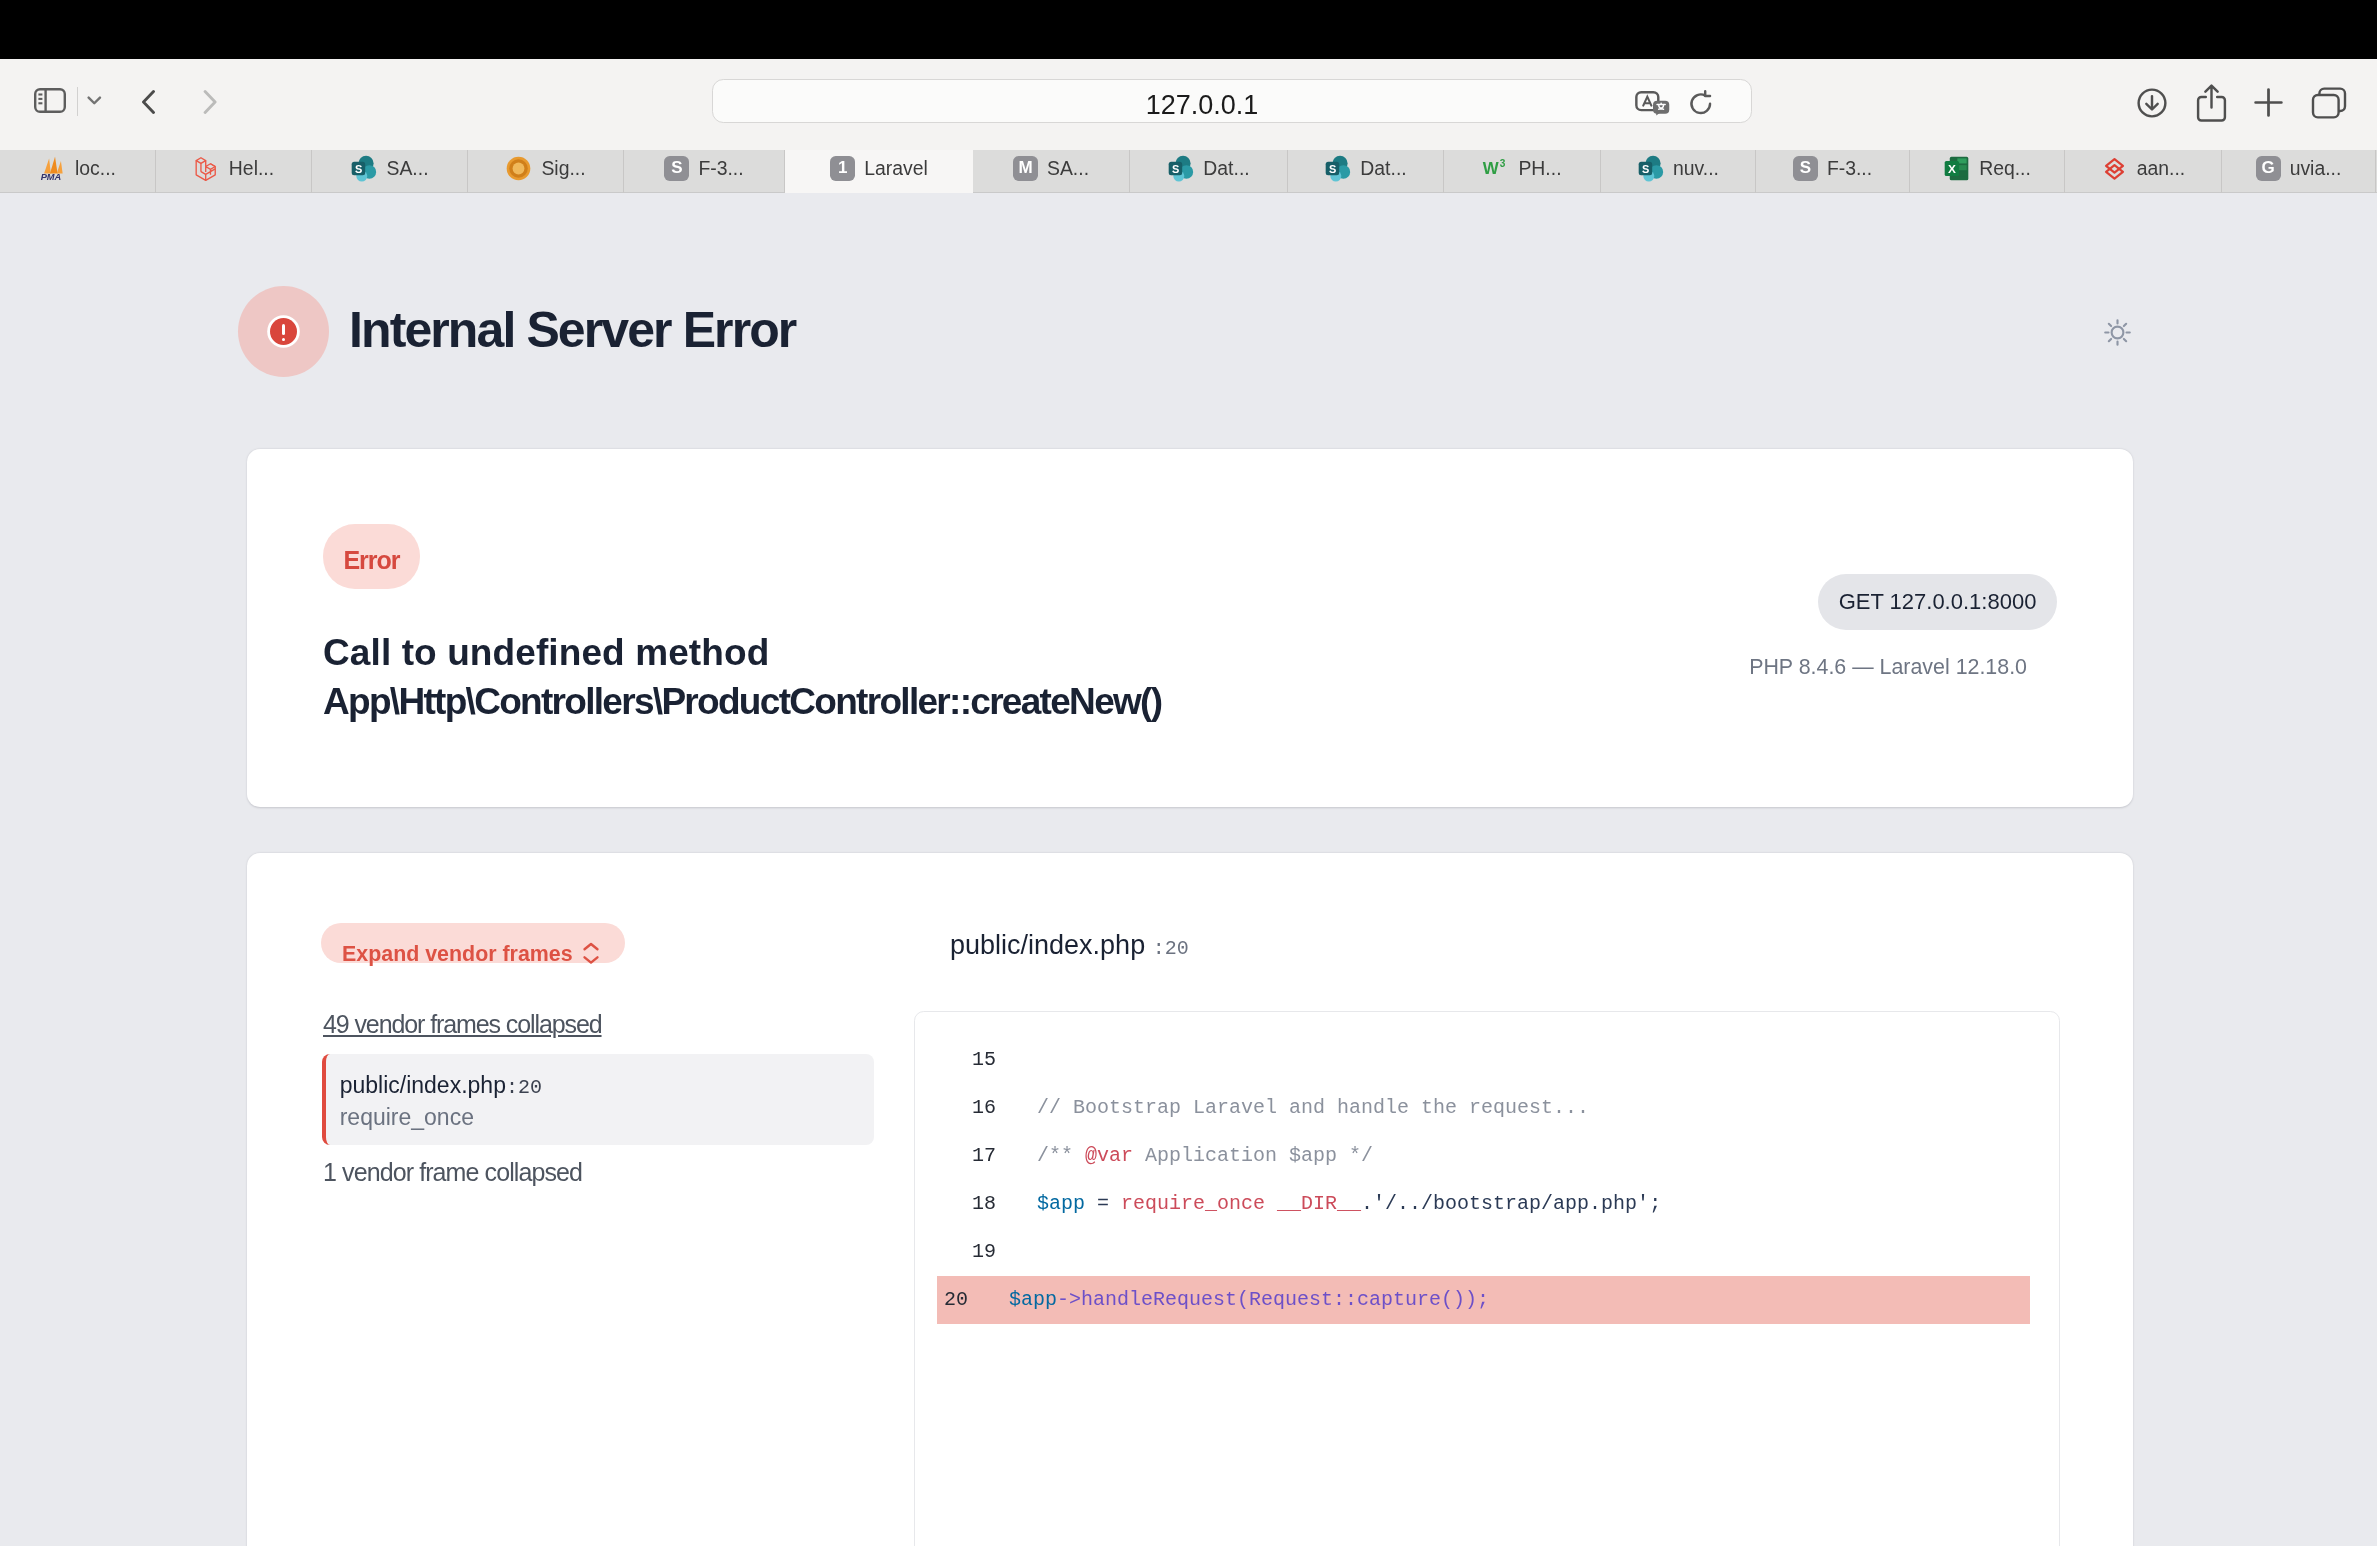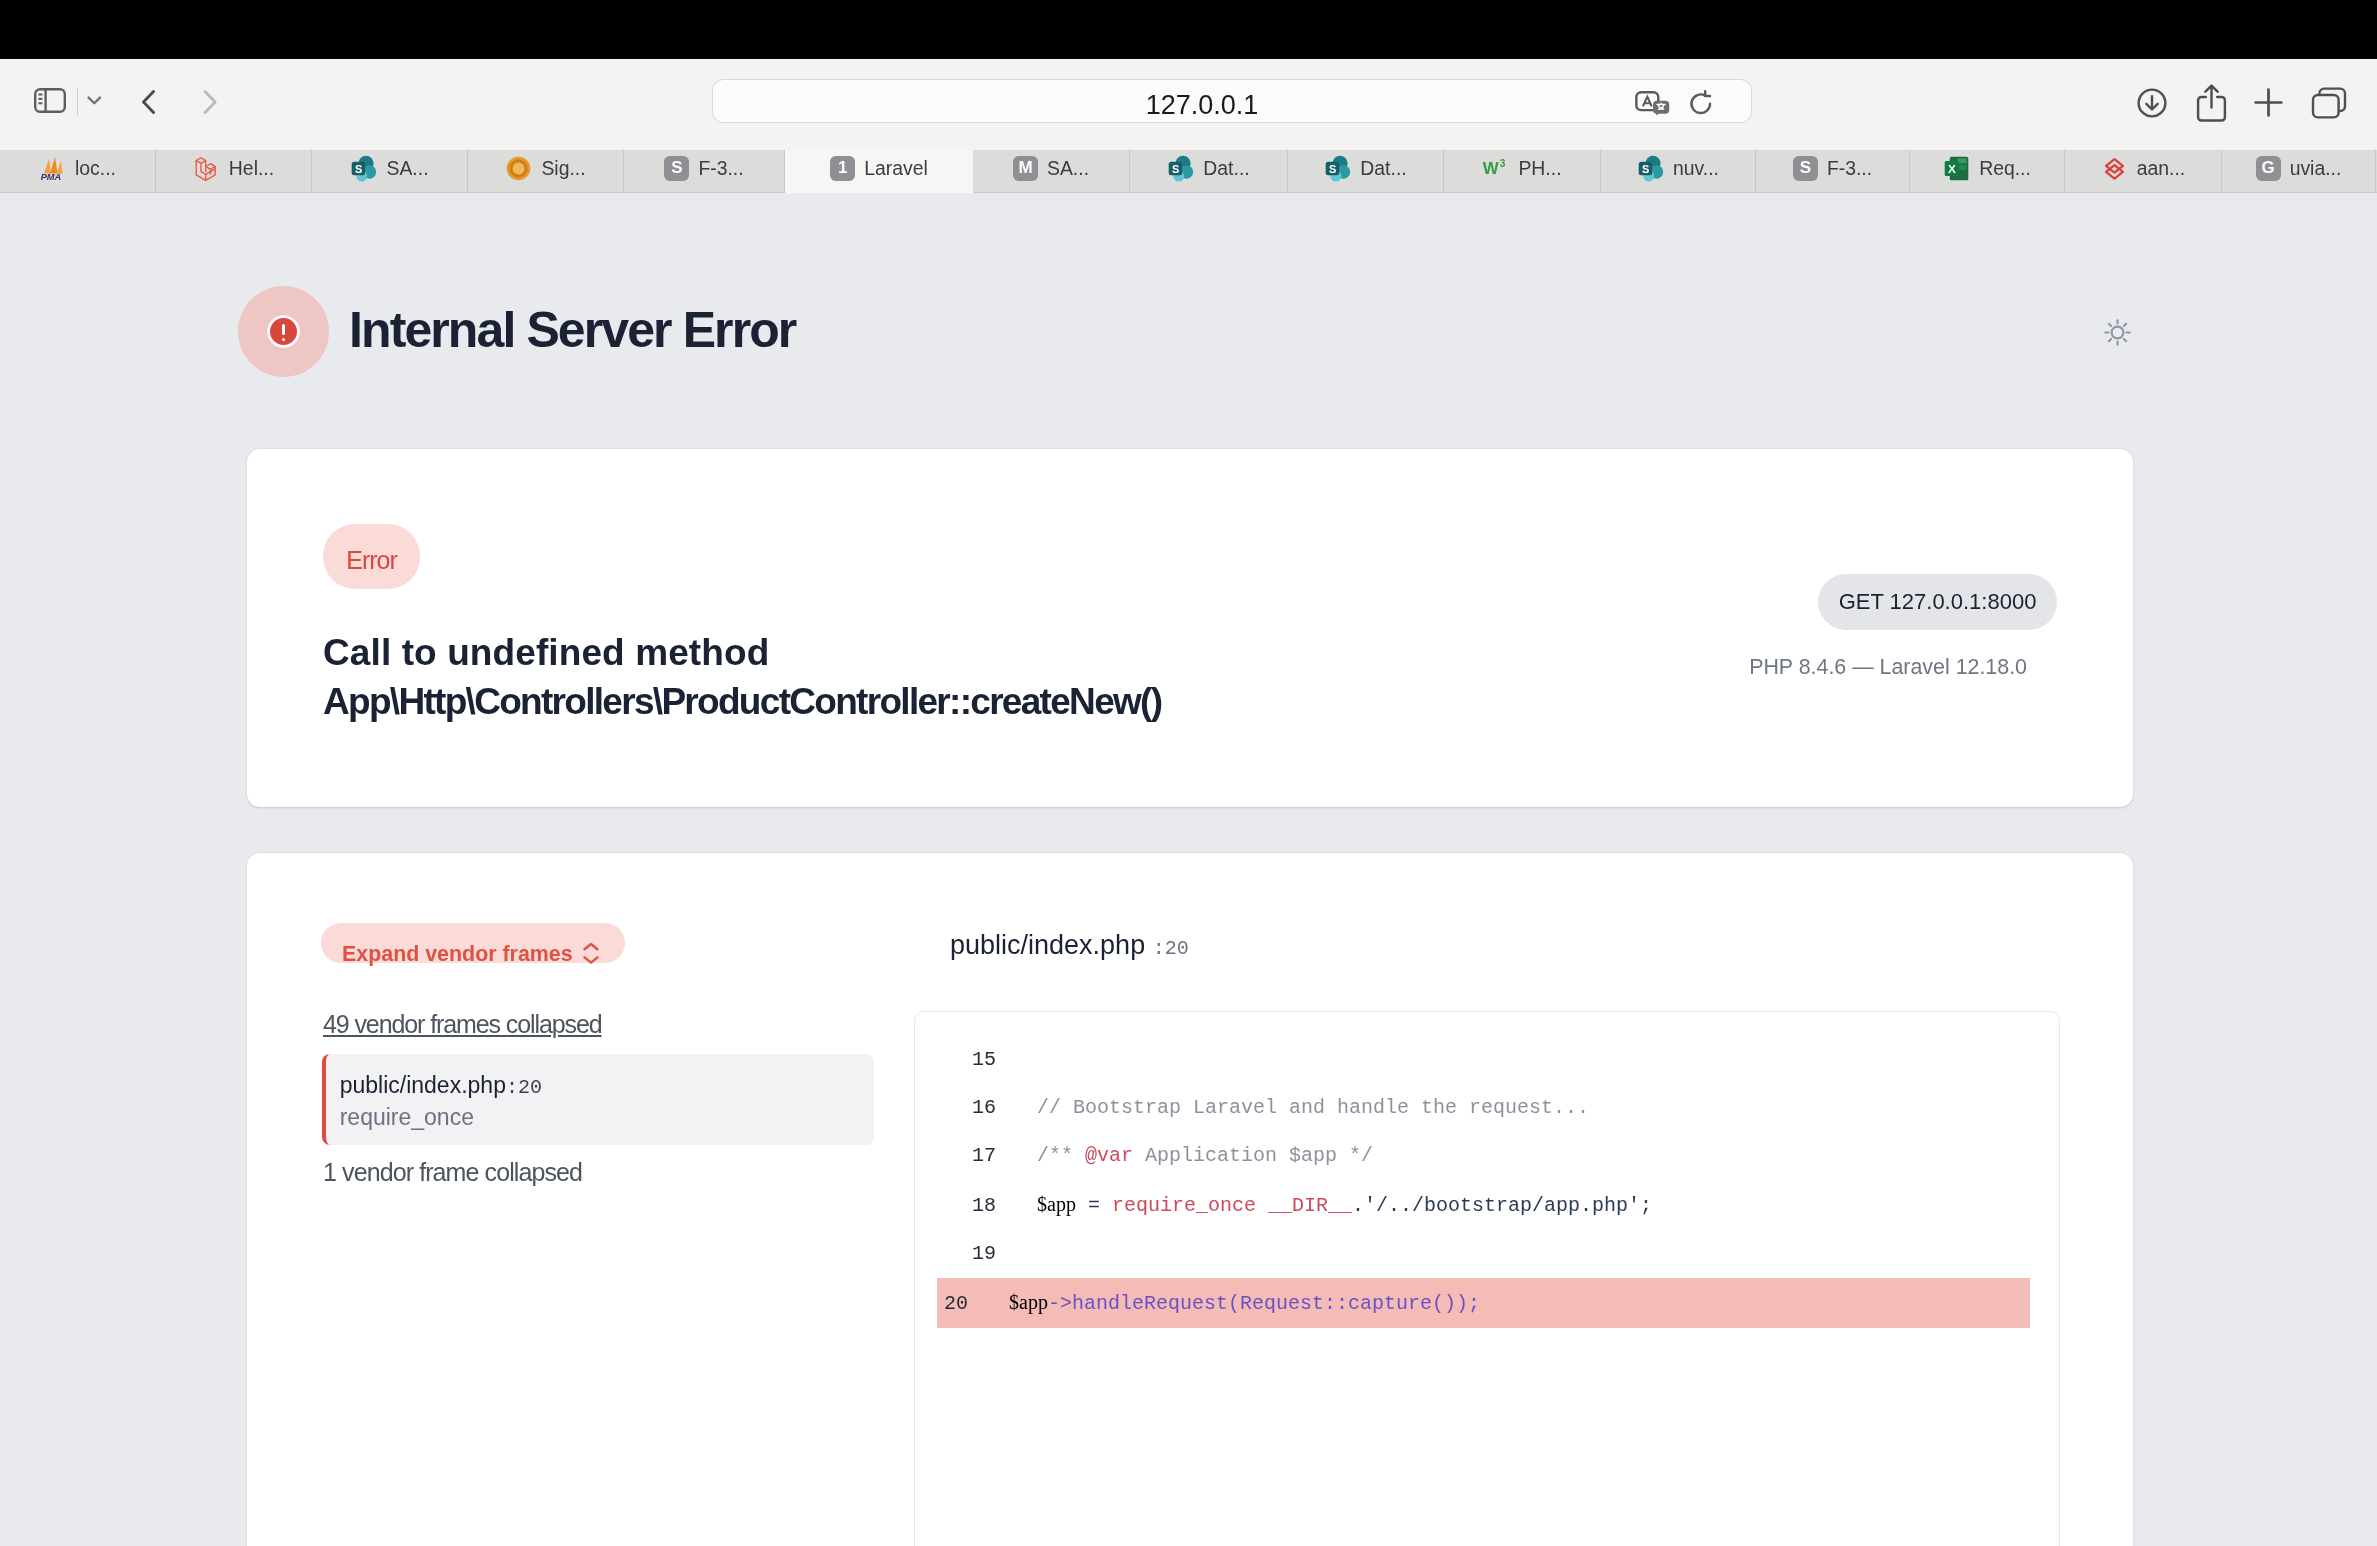--- a/index.html
+++ b/index.html
@@ -18,42 +18,42 @@
   #urltext { left:712px; top:83px; width:954px; height:44px; line-height:44px; text-align:center; font-size:27px; color:#1b1b1b;padding-left:26px; }
   #errcircle { left:238px; top:286px; width:91px; height:91px; border-radius:50%; background:#eec7c5; }
   #errinner { left:270px; top:318px; width:27px; height:27px; border-radius:50%; background:#d9463c; box-shadow:0 0 0 2.8px #ffffff; }
   #errinner .bar { position:absolute; left:12px; top:6px; width:2.9px; height:11.3px; border-radius:1.6px; background:#fff; }
   #errinner .dot { position:absolute; left:12px; top:20px; width:2.9px; height:3.1px; border-radius:1.6px; background:#fff; }
   #h1 { left:349px; top:305px; font-size:50px; line-height:50px; font-weight:bold; color:#1a2233; letter-spacing:-1.9px; }
   #sun { left:2104px; top:319px; }
   .card { background:#fff; border-radius:13px; box-shadow:0 0.8px 2.4px rgba(16,24,40,.10), 0 0.8px 1.6px rgba(16,24,40,.06); }
   #card1 { left:247px; top:449px; width:1886px; height:358px; }
   #card2 { left:247px; top:853px; width:1886px; height:712px; }
-  #badge { left:323px; top:524px; width:97px; height:65px; border-radius:32px; background:#fbdbd7; color:#d6493f; font-size:25px; letter-spacing:-1px; font-weight:normal; display:flex; align-items:center; justify-content:center; padding-top:8px; }
+  #badge { left:323px; top:524px; width:97px; height:65px; border-radius:32px; background:#fbdbd7; color:#d6493f; font-size:25px; letter-spacing:-1px; font-weight:bold; display:flex; align-items:center; justify-content:center; padding-top:8px; }
   #h2 { left:323px; top:628px; font-size:37px; line-height:49px; font-weight:bold; color:#1a2233; letter-spacing:-1.7px; } #h2 .w { letter-spacing:0.1px; }
   #chip { left:1818px; top:574px; width:239px; height:56px; border-radius:28px; background:#e4e5e9; color:#1a2233; font-size:22px; display:flex; align-items:center; justify-content:center; }
   #phpver { top:657px; right:350px; font-size:21.4px; line-height:1; color:#6e7583; }
   #expandbtn { left:321px; top:923px; width:304px; height:40px; border-radius:29px; background:#fbdbd7; }
   #expandbtn .txt { position:absolute; left:21px; top:21px; line-height:1; font-size:21.4px; font-weight:bold; color:#dd5244; }
   #collapsed49 { left:323px; top:1012px; line-height:1; font-size:25px; letter-spacing:-1.1px; color:#4d545f;text-decoration:underline; }
   #frameitem { left:322px; top:1054px; width:552px; height:91px; background:#f2f2f4; border-radius:8px; border-left:4.9px solid #e04b3f; }
   #frameitem .l1 { position:absolute; left:13.7px; top:20px; line-height:1; font-size:23px; color:#1a2233; }
   #frameitem .l1 .mono { font-family:"Liberation Mono", monospace; font-size:20px; color:#3c4250; }
   #frameitem .l2 { position:absolute; left:13.7px; top:52px; line-height:1; font-size:23px; color:#6b7280; }
   #collapsed1 { left:323px; top:1160px; line-height:1; font-size:25px; letter-spacing:-0.9px; color:#4d545f; }
   #codehead { left:914px; top:932px; line-height:1; font-size:27px; color:#1a2233;margin-left:36px; }
   #codehead .mono { font-family:"Liberation Mono", monospace; font-size:20px; color:#6b7280; }
   #codebox { left:914px; top:1011px; width:1146px; height:566px; background:#fff; border:1.6px solid #e7e8eb; border-radius:9.7px; }
   #code { left:937px; top:1036px; font-family:"Liberation Mono", monospace; font-size:20px; line-height:48px; color:#2b3a55; white-space:pre; }
   #code .row { display:block; width:1093px; padding-left:35px; }
   #code .hl { background:#f3bcb6;padding-left:7px; }
   #code .num { display:inline-block; width:65px; color:#262b35; }
   #code .gy { color:#8b919d; }
   #code .rd { color:#cc4b5a; }
-  #code .bl { color:#000000;font-family:Liberation Serif, serif; }
+  #code .bl { color:#0369a1; }
   #code .vi { color:#6d50c8; }
   svg { display:block; }
 </style>
 </head>
 <body>
 <div class="abs" id="blackbar"></div>
 <div class="abs" id="toolbar"></div>
 <div id="chrome">
 
   <svg class="abs" style="left:34px; top:88px;" width="32" height="25" viewBox="0 0 40 31" fill="none" stroke="#5d5d5d" stroke-width="3">

